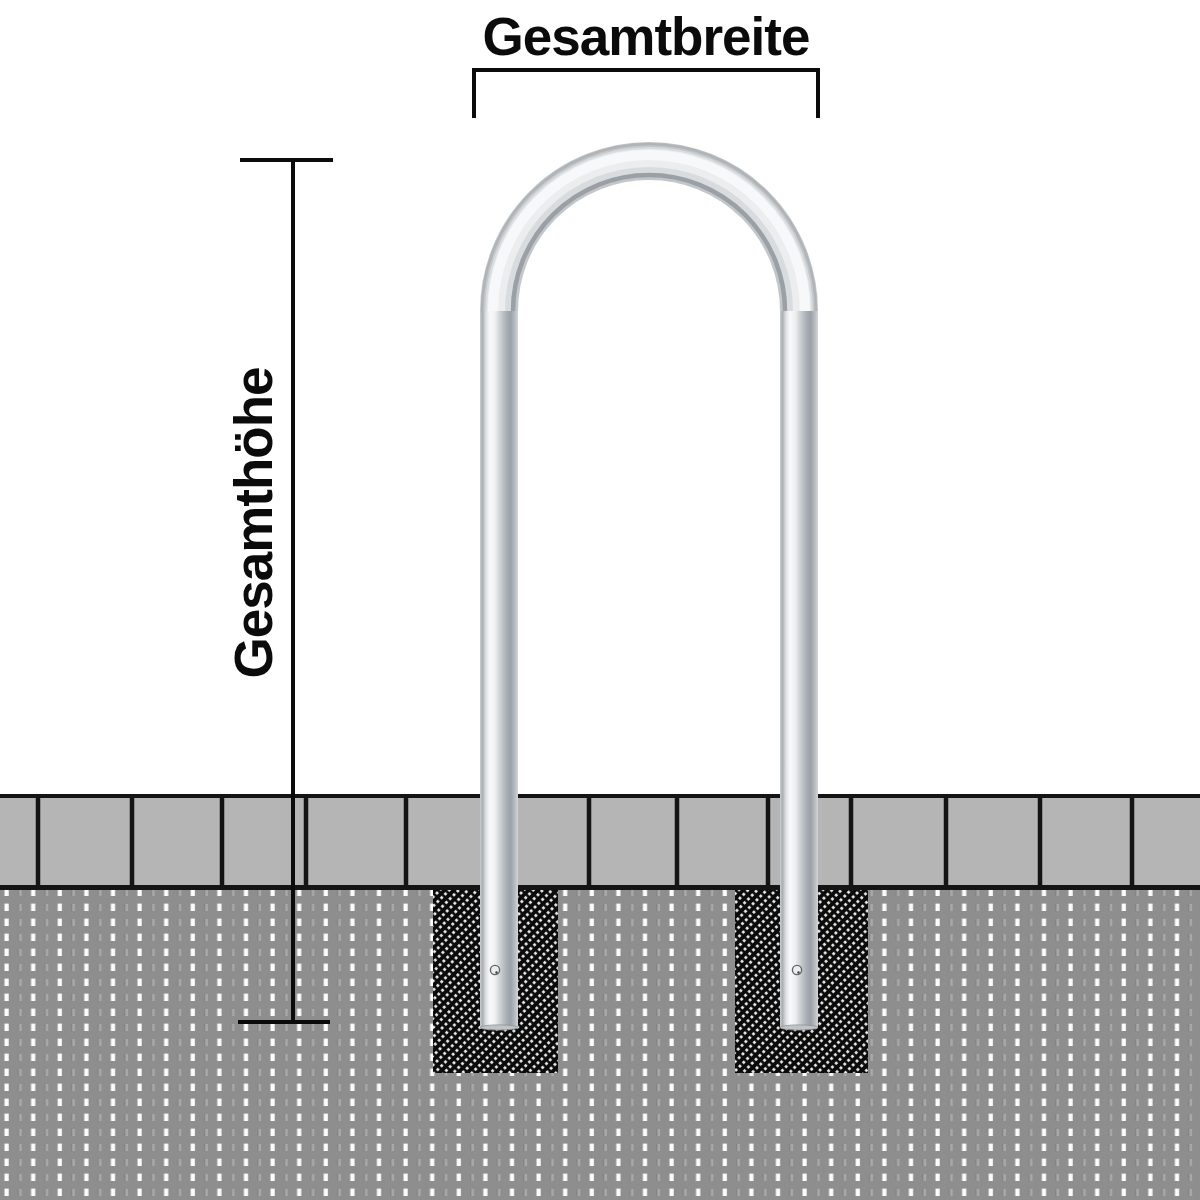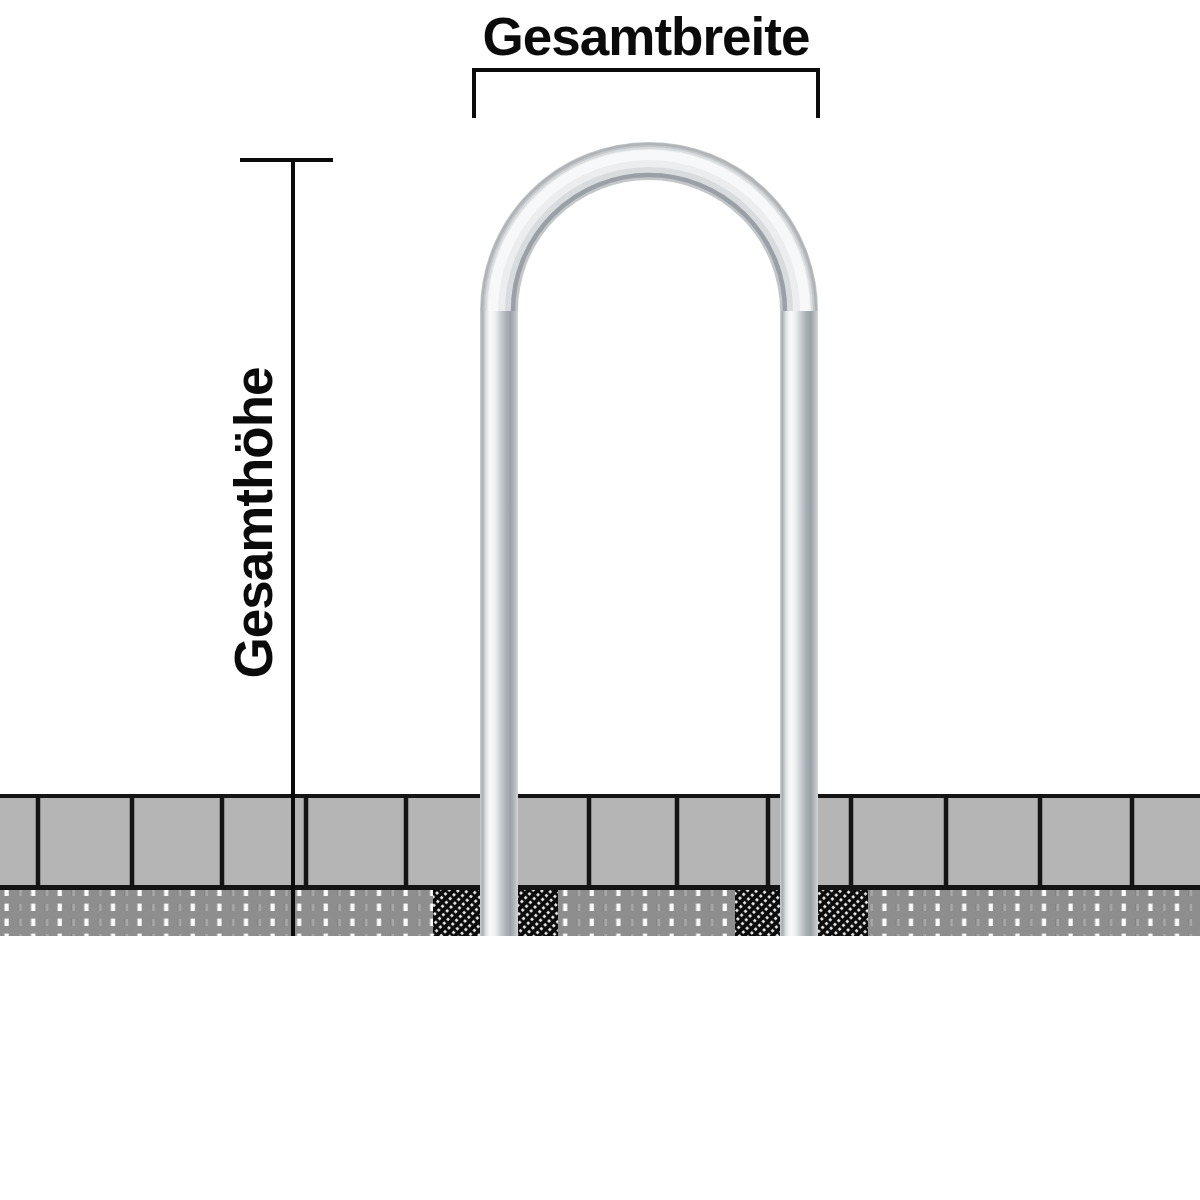--- a/index.html
+++ b/index.html
@@ -1,17 +1,17 @@
 <!DOCTYPE html>
 <html><head>
 <meta charset="utf-8">
 <style>
   html, body { margin: 0; padding: 0; background: #ffffff; }
   .stage {
-    width: 1200px; height: 936px; position: relative; overflow: hidden;
+    width: 1200px; height: 1200px; position: relative; overflow: hidden;
     font-family: "Liberation Sans", sans-serif;
   }
   svg { display: block; }
   .dim-text {
     font-family: "Liberation Sans", sans-serif;
     font-size: 53px;
     font-weight: 700;
     letter-spacing: -1px;
     fill: #0b0b0b;
   }

